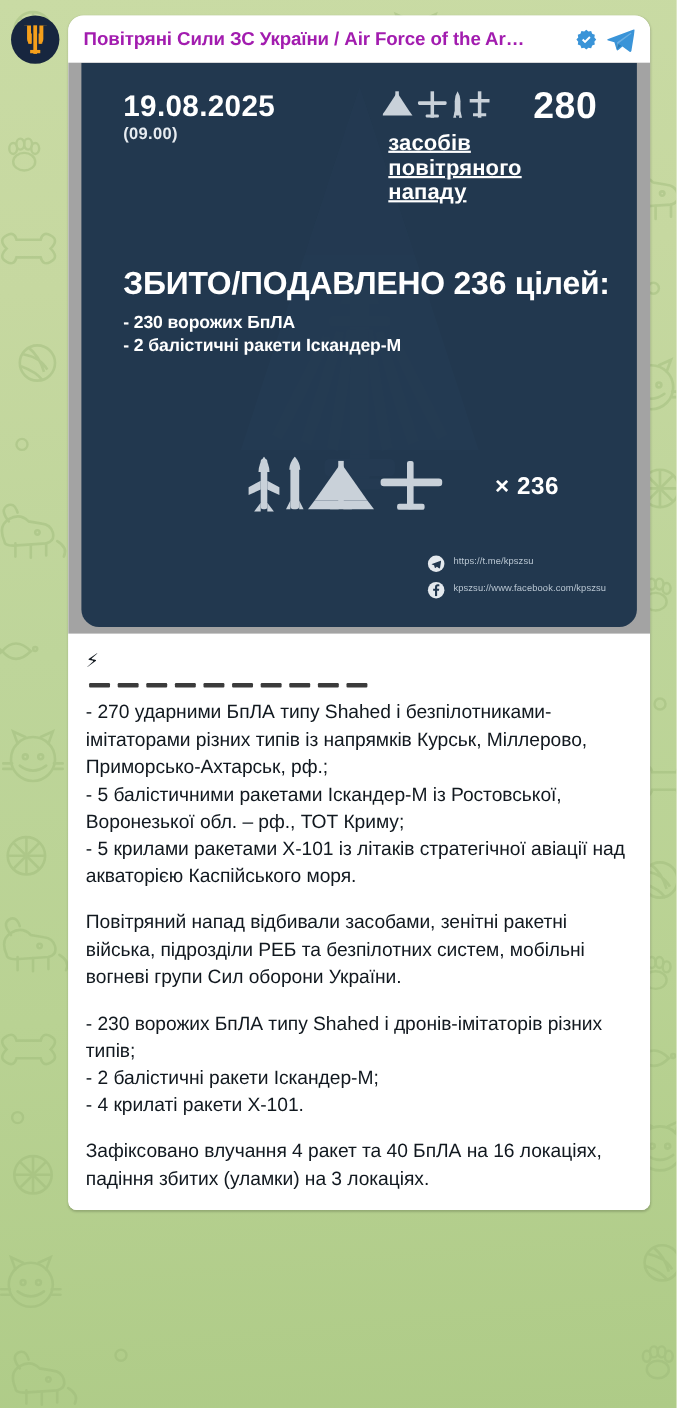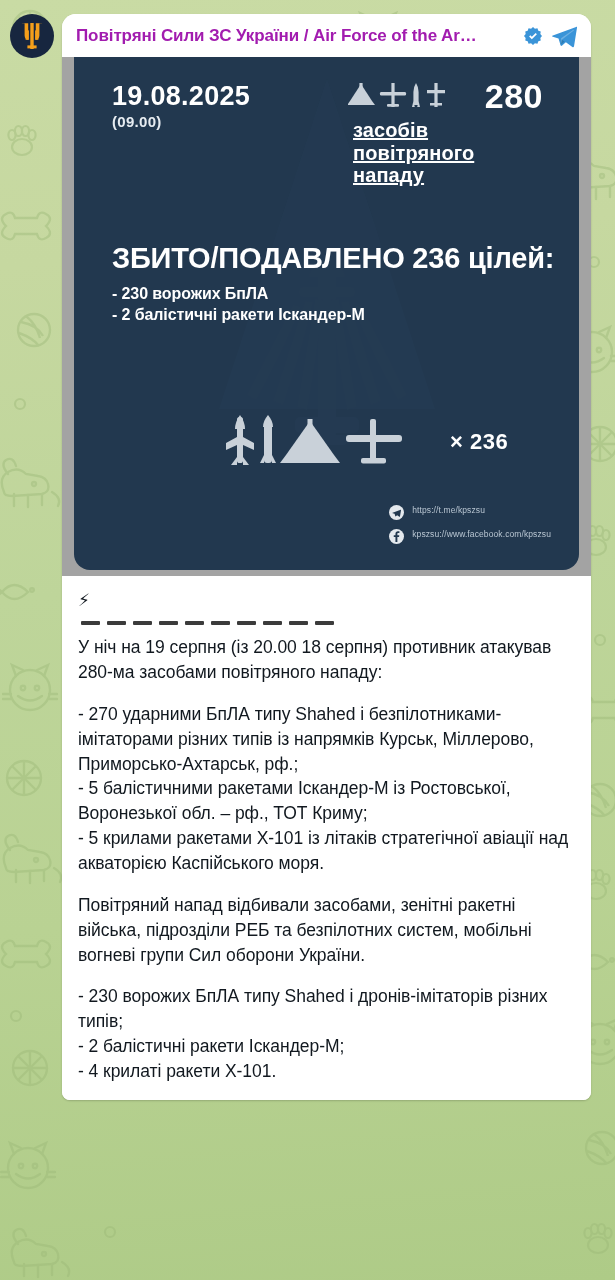--- a/index.html
+++ b/index.html
@@ -349,23 +349,23 @@
         <i></i>
         <i></i>
         <i></i>
         <i></i>
         <i></i>
         <i></i>
         <i></i>
         <i></i>
         <i></i>
     </div>
-    <p class="para">У ніч на 19 серпня (із 20.00 18 серпня) противник атакував 280-ма засобами повітряного нападу:</p>
     <p class="para">- 270 ударними БпЛА типу Shahed і безпілотниками-імітаторами різних типів із напрямків Курськ, Міллерово, Приморсько-Ахтарськ, рф.;
 - 5 балістичними ракетами Іскандер-М із Ростовської, Воронезької обл. – рф., ТОТ Криму;
 - 5 крилами ракетами Х-101 із літаків стратегічної авіації над акваторією Каспійського моря.</p>
     <p class="para">Повітряний напад відбивали засобами, зенітні ракетні війська, підрозділи РЕБ та безпілотних систем, мобільні вогневі групи Сил оборони України.</p>
     <p class="para">- 230 ворожих БпЛА типу Shahed і дронів-імітаторів різних типів;
 - 2 балістичні ракети Іскандер-М;
 - 4 крилаті ракети Х-101.</p>
+    <p class="para">Зафіксовано влучання 4 ракет та 40 БпЛА на 16 локаціях, падіння збитих (уламки) на 3 локаціях.</p>
   </div>
 
 </div>
 
 </body></html>

